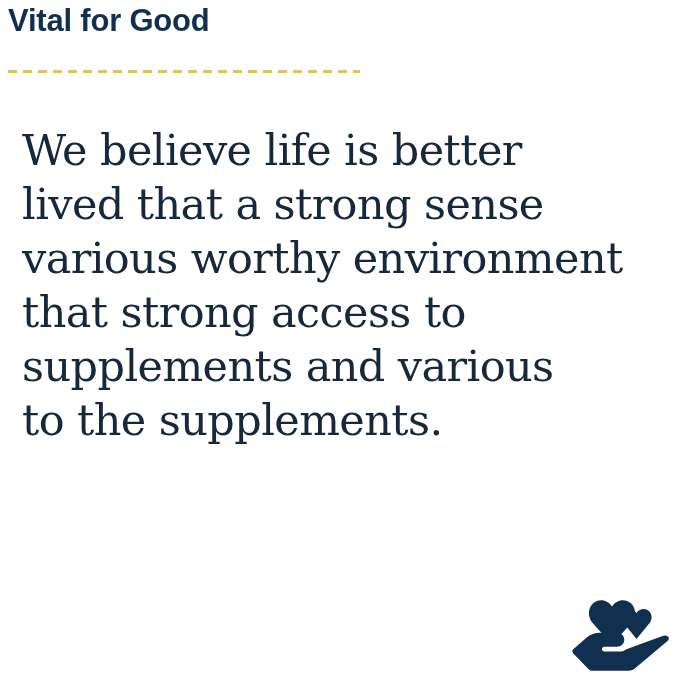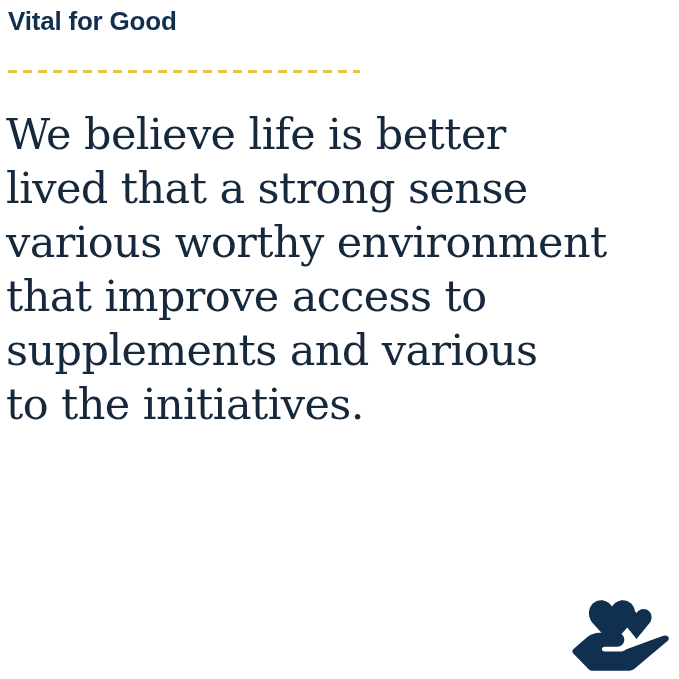--- a/index.html
+++ b/index.html
@@ -20,21 +20,21 @@
     background: #ffffff;
     box-sizing: border-box;
   }
   .heading {
     position: absolute;
     left: 8px;
     top: 1px;
     margin: 0;
     font-family: "Liberation Sans", sans-serif;
     font-weight: 700;
-    font-size: 26px;
+    font-size: 31px;
     line-height: 40px;
     letter-spacing: -0.2px;
     color: #11304f;
     white-space: nowrap;
   }
   .divider {
     position: absolute;
     left: 8px;
     top: 70px;
     width: 352px;
@@ -45,21 +45,21 @@
       #e5c544 9px,
       rgba(255,255,255,0) 9px,
       rgba(255,255,255,0) 15px
     );
   }
   .body-copy {
     position: absolute;
     left: 6px;
     top: 107px;
     width: 620px;
-    margin: 0;
+    margin: 16px;
     font-family: "DejaVu Serif", "Liberation Serif", serif;
     font-weight: 400;
     font-size: 43px;
     line-height: 54px;
     letter-spacing: -0.6px;
     color: #16283c;
   }
   .body-copy .ln {
     display: block;
     white-space: nowrap;
@@ -83,23 +83,23 @@
 <div class="card">
 
   <h1 class="heading">Vital for Good</h1>
 
   <div class="divider"></div>
 
   <p class="body-copy">
     <span class="ln">We believe life is better</span>
     <span class="ln">lived that a strong sense</span>
     <span class="ln">various worthy environment</span>
-    <span class="ln">that improve access to</span>
+    <span class="ln">that strong access to</span>
     <span class="ln">supplements and various</span>
-    <span class="ln">to the initiatives.</span>
+    <span class="ln">to the supplements.</span>
   </p>
 
   <div class="brand-icon">
     <svg viewBox="0 0 100 78" xmlns="http://www.w3.org/2000/svg" aria-hidden="true">
       <g fill="#11304f">
 
         <path d="M64.5 19.0
                  c3.0 -4.6 9.0 -5.4 12.6 -1.8
                  c3.4 3.4 3.2 8.8 0.1 12.4
                  L64.5 45.0

